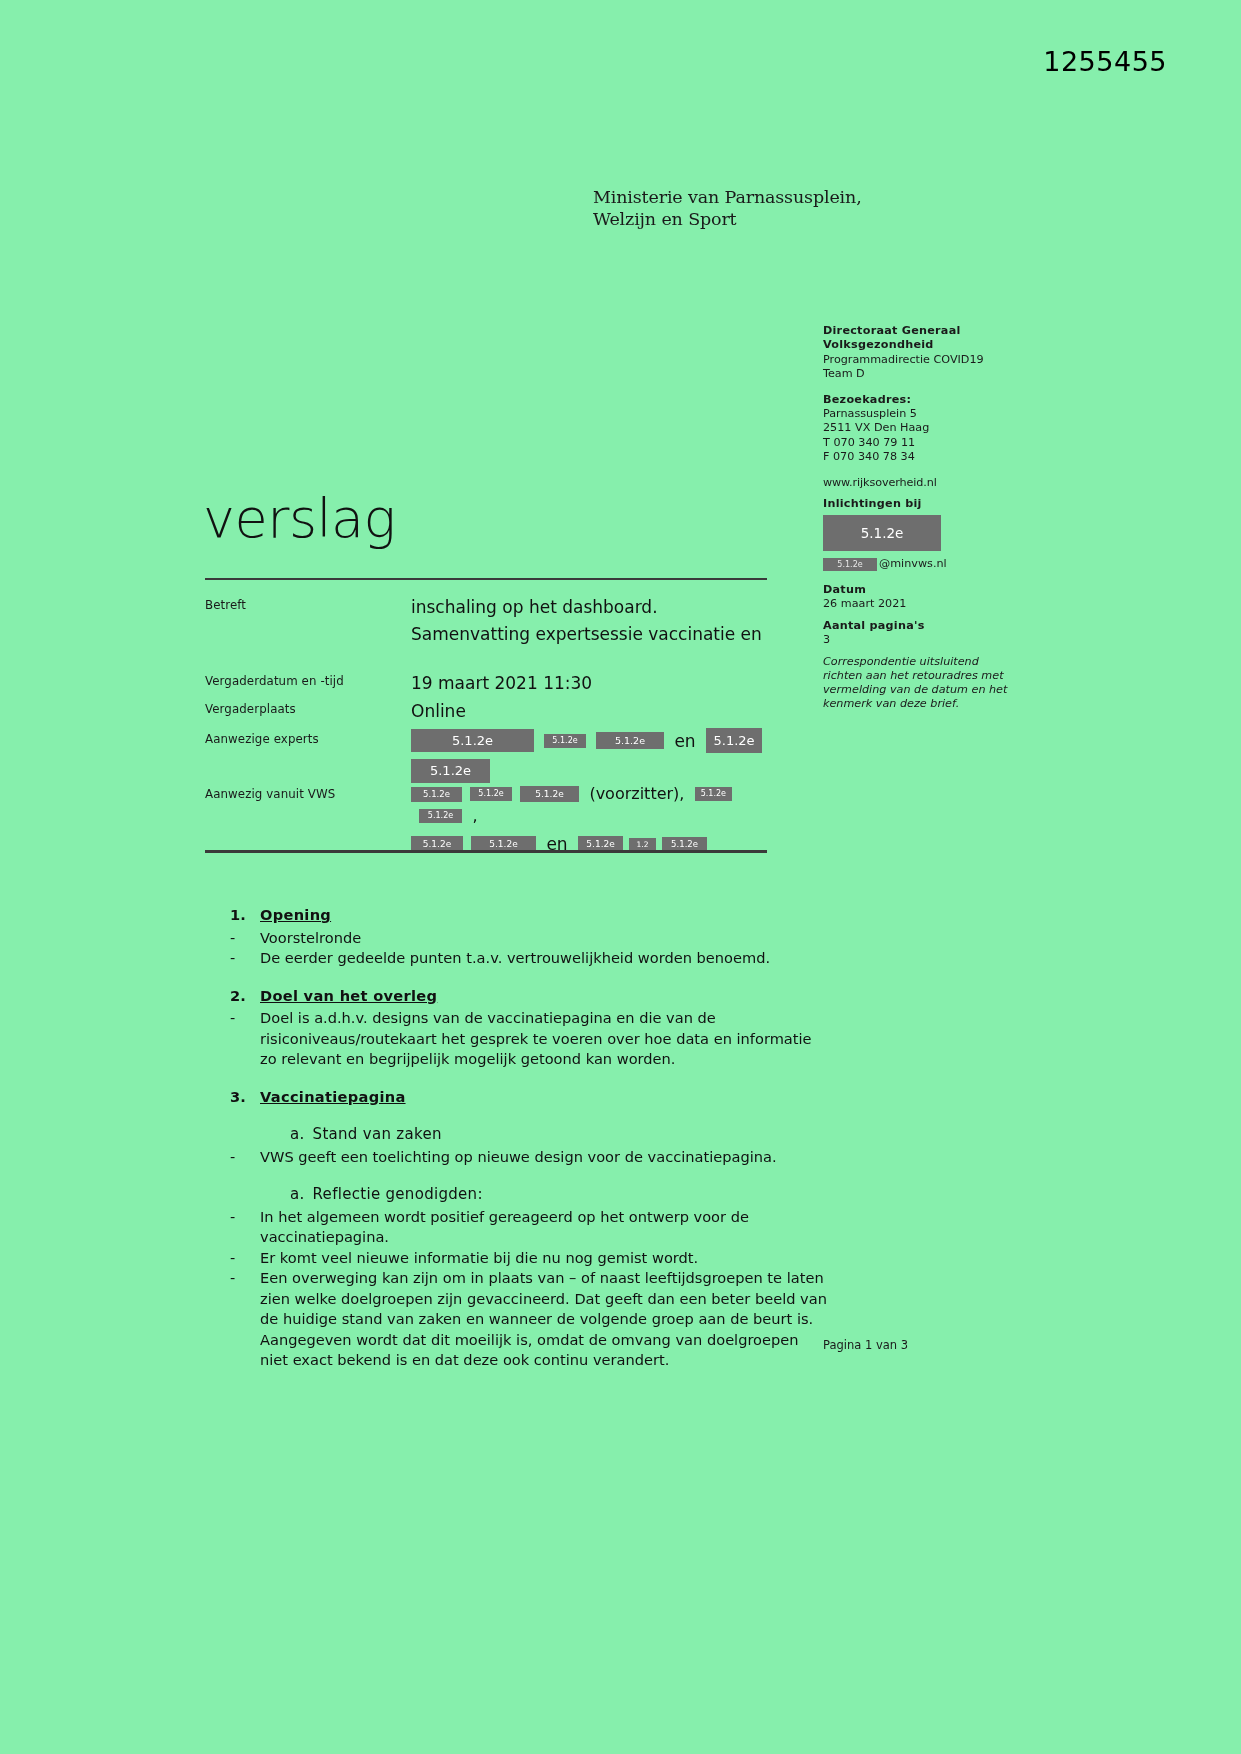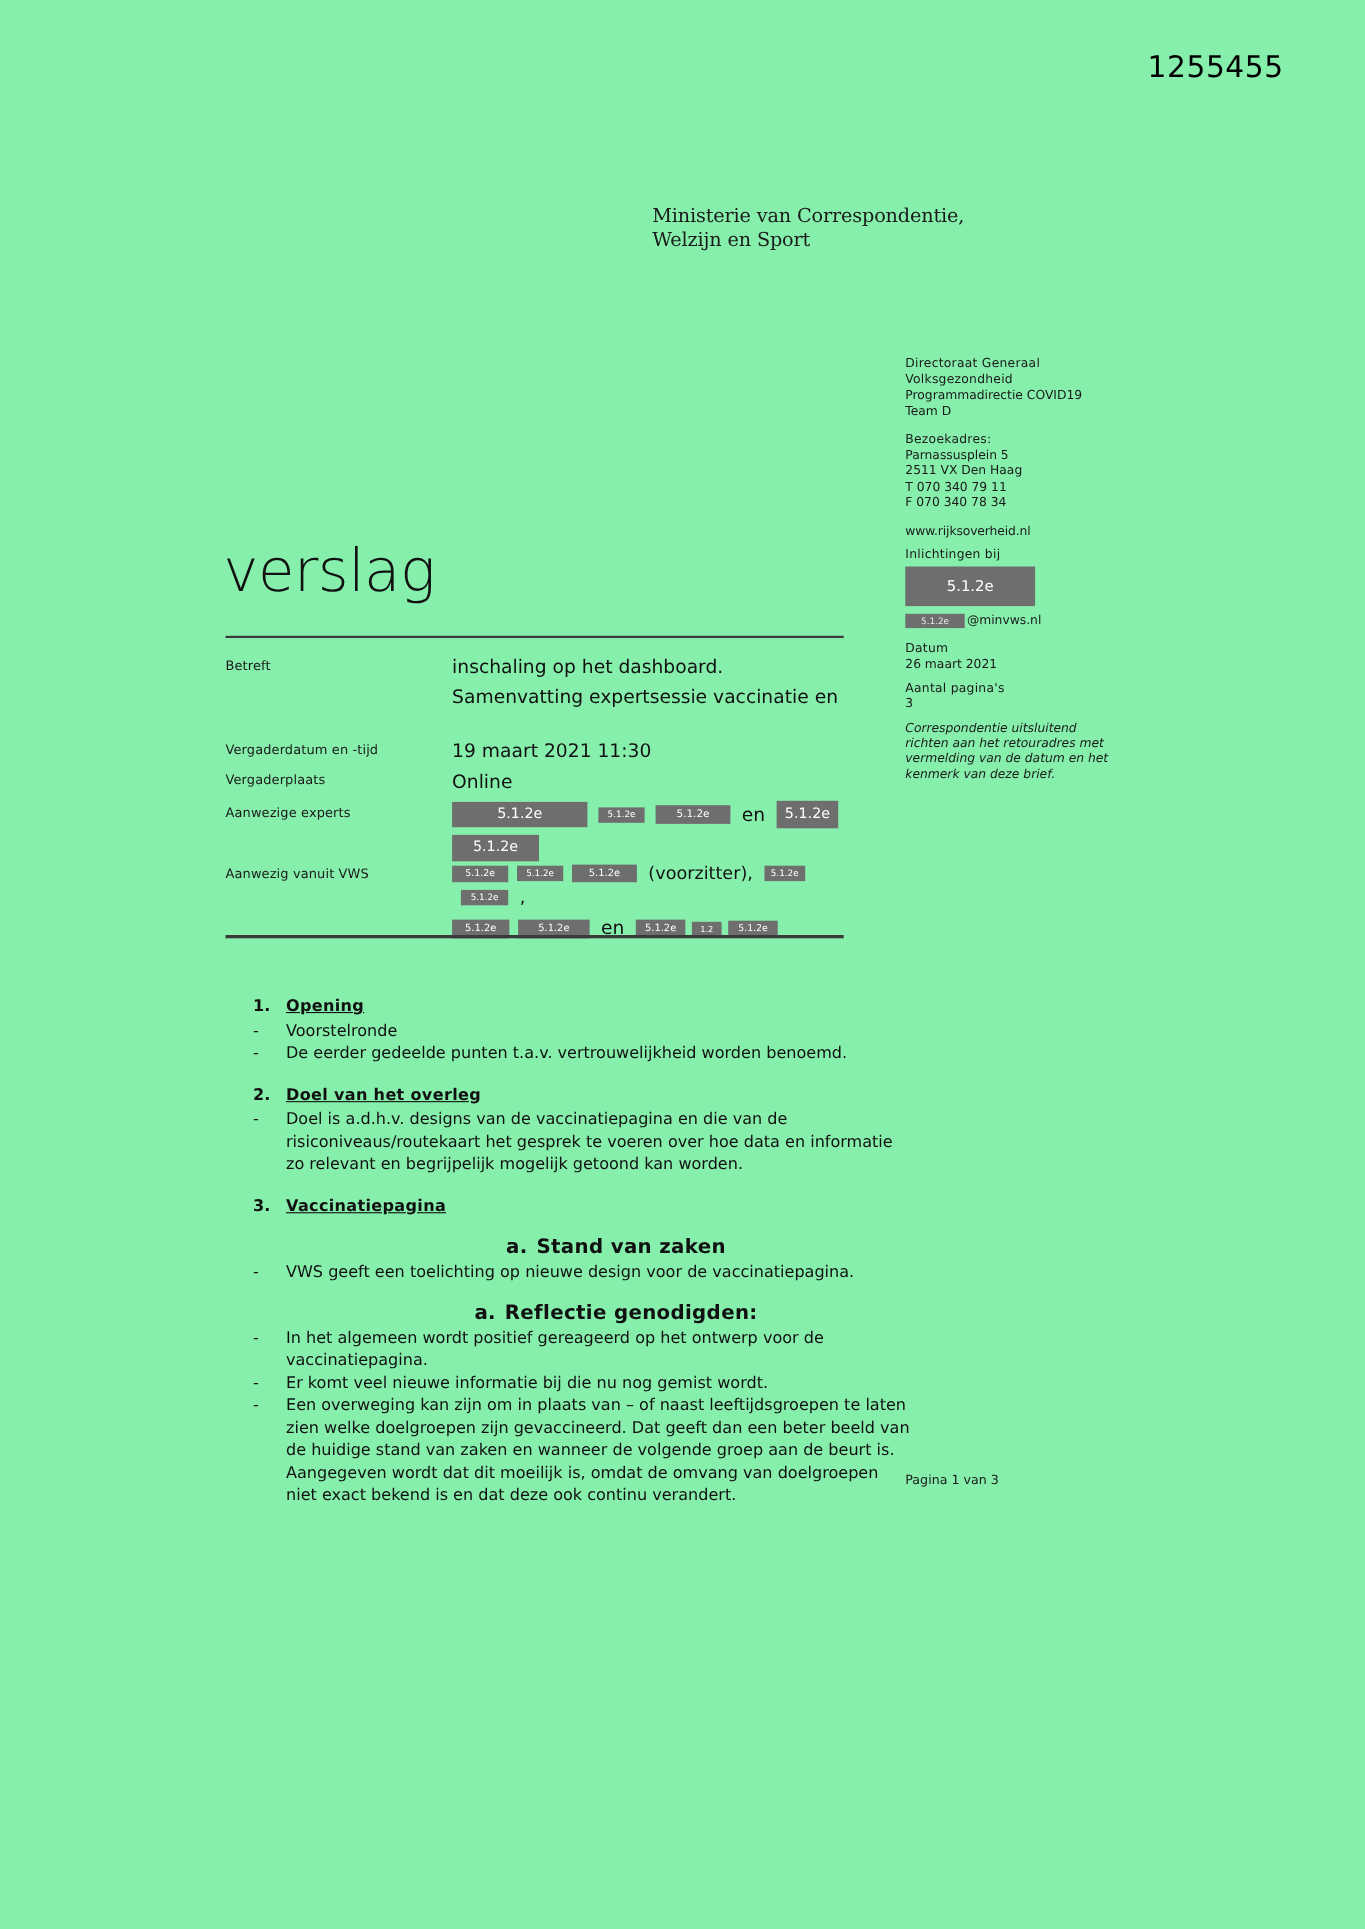--- a/index.html
+++ b/index.html
@@ -51,21 +51,21 @@
   
   .sidebar {
     position: absolute;
     left: 823px;
     top: 324px;
     width: 190px;
     font-size: 11.2px;
     line-height: 14.4px;
     color: #1a1a1a;
   }
-  .sidebar .bold { font-weight: normal; letter-spacing: 0.25px; }
+  .sidebar .bold { font-weight: bold; letter-spacing: 0.25px; }
   .sidebar .gap { height: 11px; }
   .sidebar .small-gap { height: 7px; }
   .sidebar .italic {
     font-style: italic;
     line-height: 14.3px;
   }
   .sidebar .url { letter-spacing: -0.1px; }
 
   
   .redact {
@@ -206,24 +206,23 @@
   .sec-head .txt {
     font-weight: bold;
     text-decoration: underline;
     letter-spacing: 0.3px;
     font-size: 14.6px;
   }
   .sub-head {
     margin-top: 17px;
     margin-bottom: 2px;
     padding-left: 60px;
-    font-weight: bold;
-    font-size: 18px;
+    font-weight: normal;
+    font-size: 15px;
     letter-spacing: 0.3px;
-    text-align: center;
   }
   .sub-head .lettr { margin-right: 8px; }
   .bullet {
     display: flex;
     margin-bottom: 0px;
   }
   .bullet .dash {
     width: 30px;
     flex: 0 0 30px;
     font-size: 14.6px;
@@ -244,21 +243,21 @@
   }
 </style>
 </head>
 <body>
 
 <div class="page">
 
   <div class="doc-number">1255455</div>
 
   <div class="ministry">
-    <span>Ministerie van Correspondentie,</span>
+    <span>Ministerie van Parnassusplein,</span>
     <span class="l2">Welzijn en Sport</span>
   </div>
 
   <div class="sidebar">
     <div class="bold">Directoraat Generaal</div>
     <div class="bold">Volksgezondheid</div>
     <div>Programmadirectie  COVID19</div>
     <div>Team D</div>
     <div class="gap"></div>
     <div class="bold">Bezoekadres:</div>

